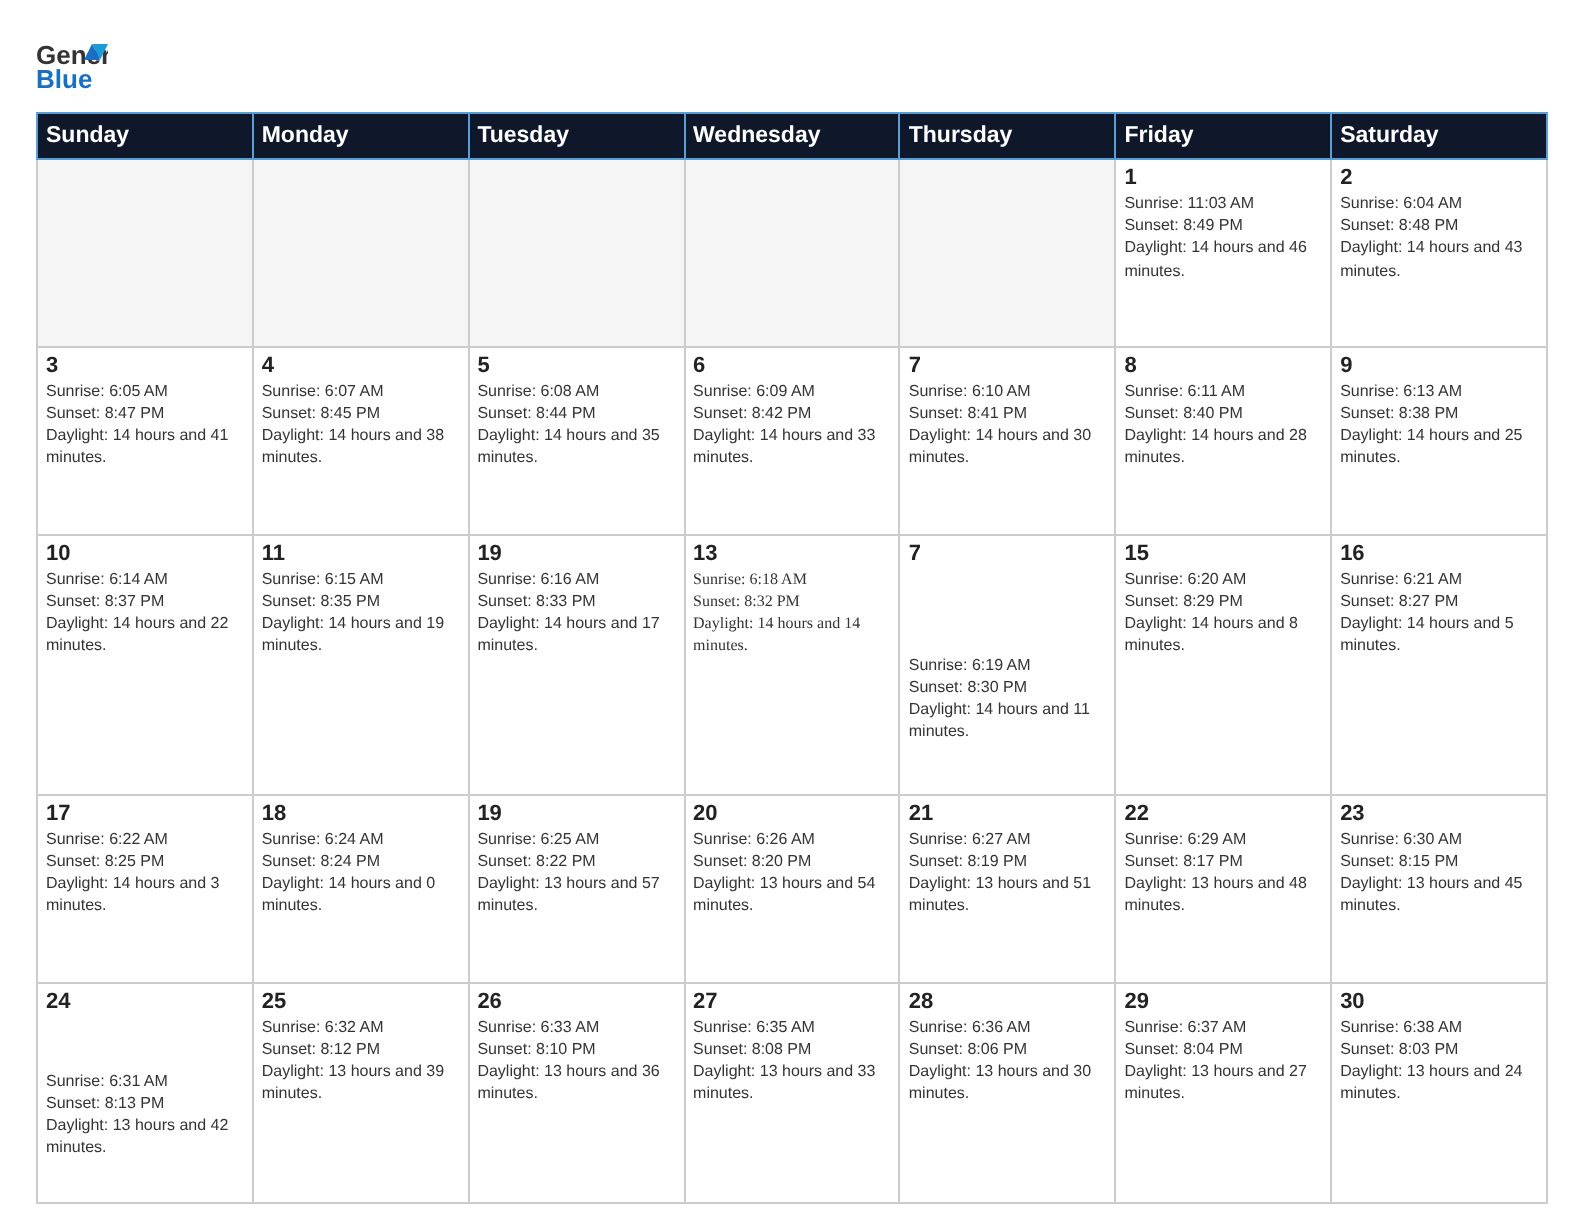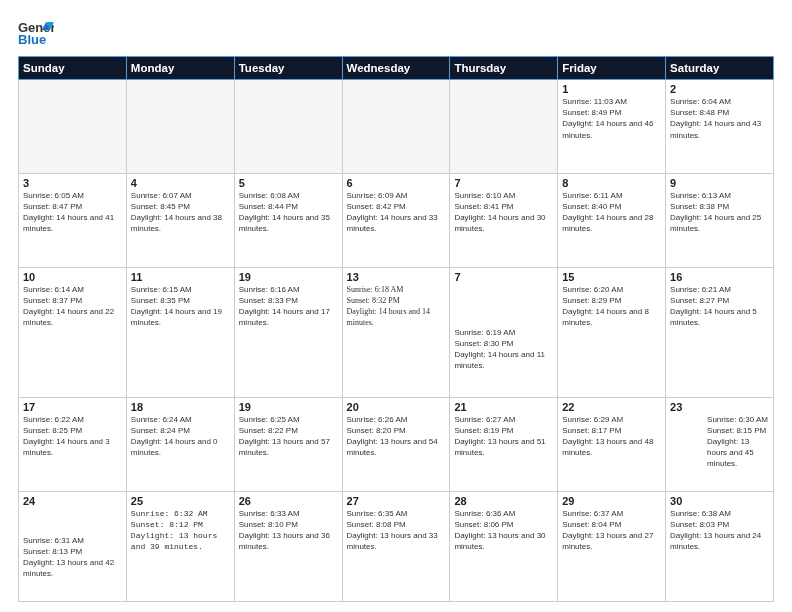--- a/index.html
+++ b/index.html
@@ -264,35 +264,35 @@
 Daylight: 13 hours and 51 minutes.</div>
           </td>
           <td>
             <span class="day-num">22</span>
             <div class="day-info" style="white-space: pre-line;">Sunrise: 6:29 AM
 Sunset: 8:17 PM
 Daylight: 13 hours and 48 minutes.</div>
           </td>
           <td>
             <span class="day-num">23</span>
-            <div class="day-info" style="white-space: pre-line; margin-left: 37px;">Sunrise: 6:30 AM
+            <div class="day-info" style="white-space: pre-line;">Sunrise: 6:30 AM
 Sunset: 8:15 PM
 Daylight: 13 hours and 45 minutes.</div>
           </td>
         </tr>
         <tr>
           <td>
             <span class="day-num">24</span>
             <div class="day-info" style="white-space: pre-line; margin-top: 28px;">Sunrise: 6:31 AM
 Sunset: 8:13 PM
 Daylight: 13 hours and 42 minutes.</div>
           </td>
           <td>
             <span class="day-num">25</span>
-            <div class="day-info" style="white-space: pre-line; font-family: Liberation Mono, monospace;">Sunrise: 6:32 AM
+            <div class="day-info" style="white-space: pre-line;">Sunrise: 6:32 AM
 Sunset: 8:12 PM
 Daylight: 13 hours and 39 minutes.</div>
           </td>
           <td>
             <span class="day-num">26</span>
             <div class="day-info" style="white-space: pre-line;">Sunrise: 6:33 AM
 Sunset: 8:10 PM
 Daylight: 13 hours and 36 minutes.</div>
           </td>
           <td>

